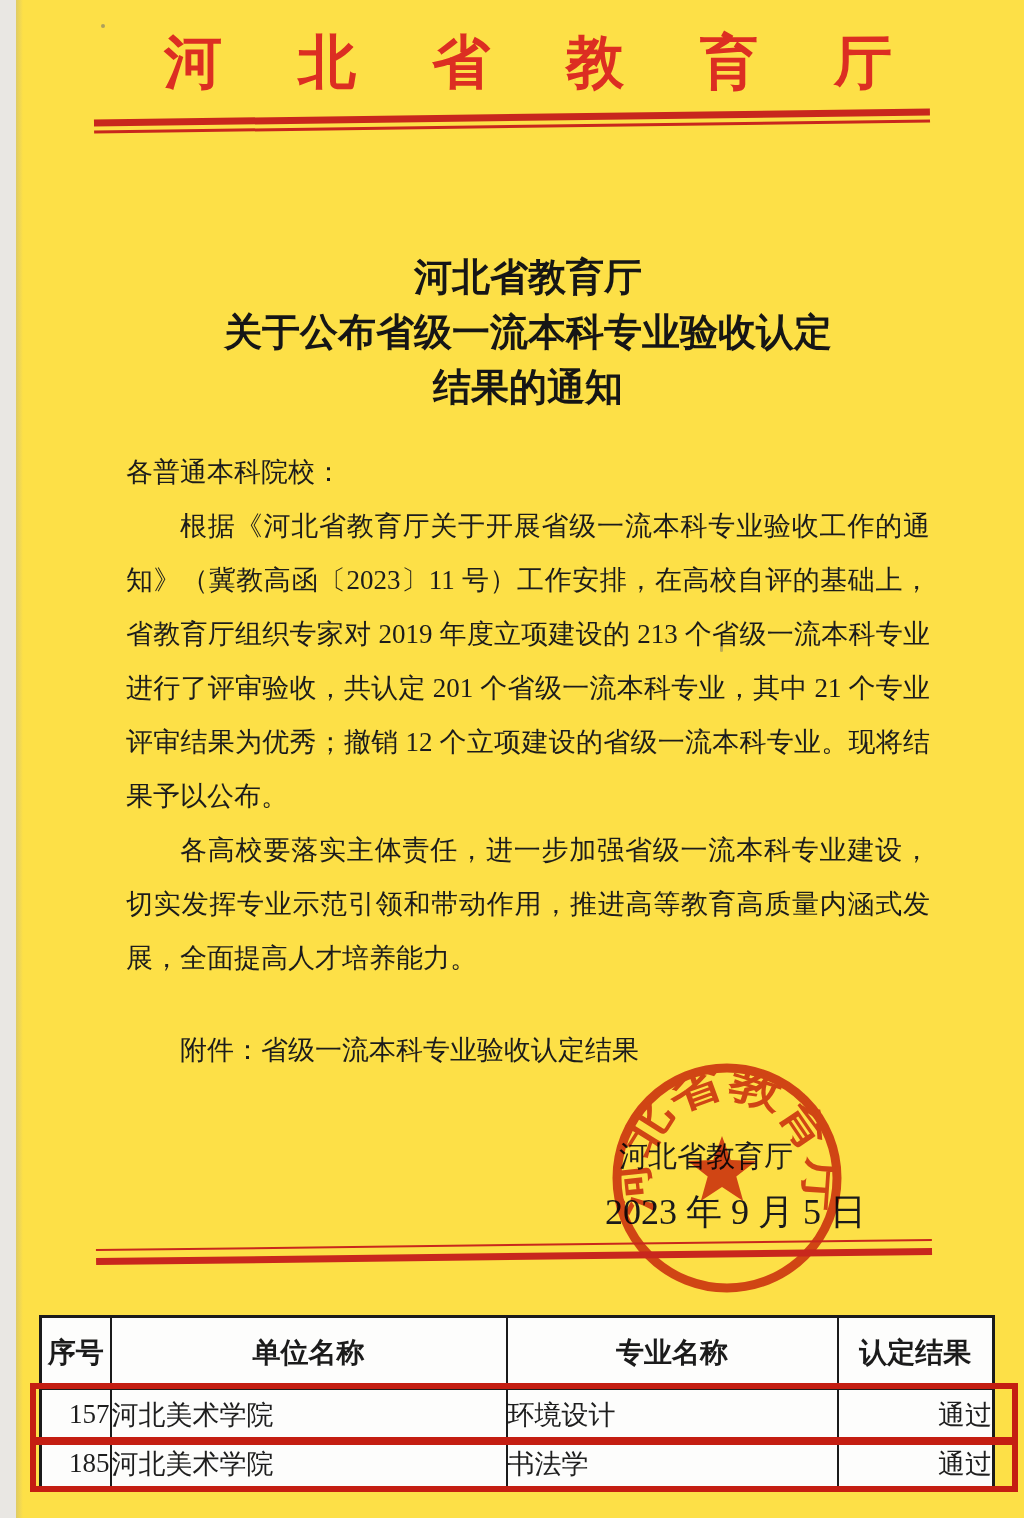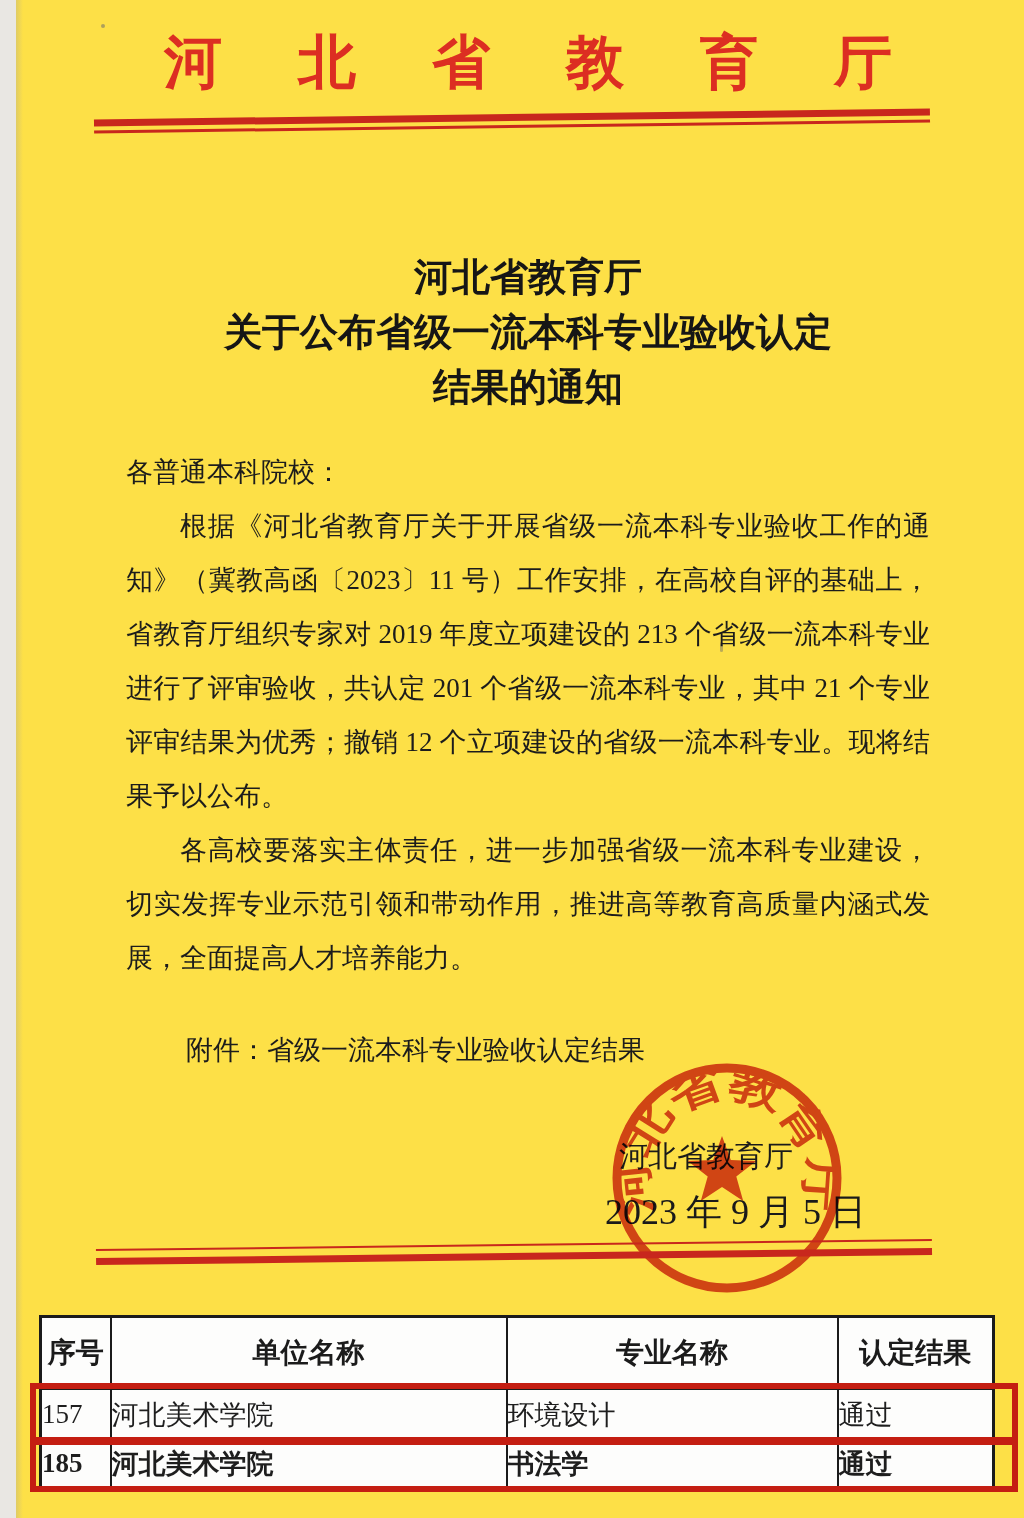--- a/index.html
+++ b/index.html
@@ -60,21 +60,21 @@
 
   
   .body-text {
     position: absolute; top: 445px; left: 110px; width: 804px;
     font-size: 27px; line-height: 54px;
     text-align: justify;
     color: #1c1c1c;
   }
   .body-text p.indent { text-indent: 2em; }
   .attachment {
-    position: absolute; top: 1030px; left: 116px; width: 804px;
+    position: absolute; top: 1030px; left: 110px; width: 804px;
     font-size: 27px; line-height: 40px; color: #1c1c1c;
     text-indent: 2em;
   }
 
   
   .signer { position: absolute; left: 603px; top: 1137px; font-size: 29px; color: #1a1a1a; white-space: nowrap; }
   .issue-date { position: absolute; left: 589px; top: 1188px; font-size: 36px; color: #1a1a1a; white-space: nowrap; }
   .seal { position: absolute; left: 596px; top: 1063px; width: 230px; height: 230px;
           opacity: 0.88; mix-blend-mode: multiply; }
 
@@ -100,22 +100,22 @@
     height: 72px;
     font-family: "Liberation Sans", "DejaVu Sans", sans-serif;
     font-weight: 600; font-size: 28px; color: #1b1b1b;
     text-align: center;
   }
   table.results td {
     font-size: 27px; color: #1e1e1e;
     vertical-align: middle;
   }
   tr.data-row-1 td { height: 52px; }
-  tr.data-row-2 td { height: 47px; font-weight: bold; }
-  td.c-no, td.c-result { text-align: left; }
+  tr.data-row-2 td { height: 47px; }
+  td.c-no, td.c-result { text-align: right; }
   td.c-unit, td.c-major { text-align: left; }
 
   .highlight-box {
     position: absolute; left: 14px; width: 988px;
     border: 6px solid #c41e12;
     pointer-events: none;
   }
   .hl-1 { top: 1383px; height: 62px; }
   .hl-2 { top: 1437px; height: 55px; }
 </style>

